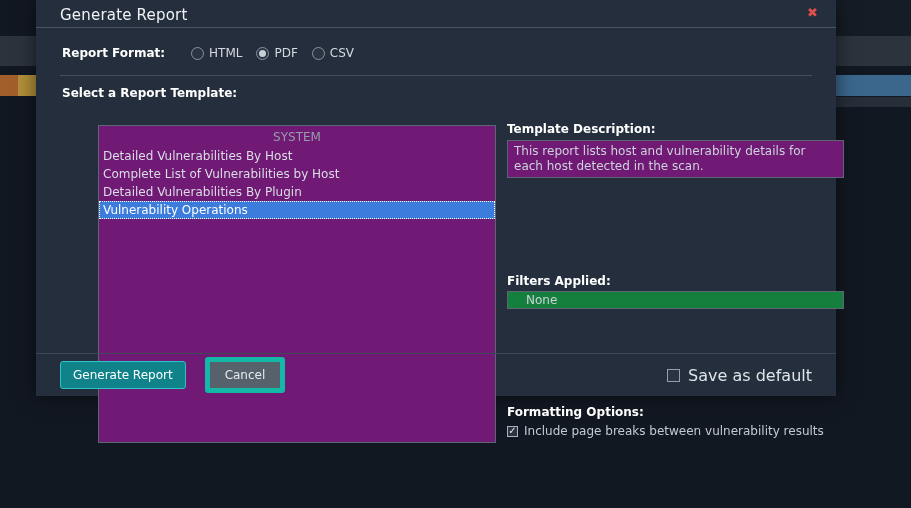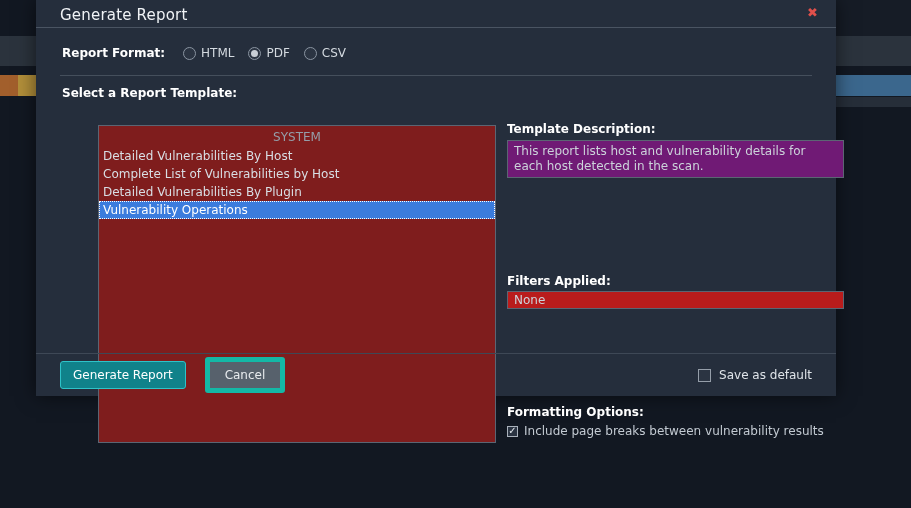--- a/index.html
+++ b/index.html
@@ -28,58 +28,58 @@
   .modal-header {
     position:relative; height:28px; padding:6px 0 0 24px;
     border-bottom:1px solid #4a5462;
   }
   .modal-title { font-size:15px; color:#f0f3f6; letter-spacing:.2px; }
   .close-x {
     position:absolute; right:18px; top:3px; color:#e0504b;
     font-size:13px; font-weight:bold; cursor:pointer; line-height:20px;
   }
   .format-row {
-    display:flex; align-items:flex-end; padding:18px 0 0 26px; gap:10px;
+    display:flex; align-items:flex-end; padding:18px 0 0 26px; gap:18px;
   }
   .bold-label { font-weight:bold; color:#ffffff; font-size:12px; }
   .radio-group { display:flex; align-items:center; gap:14px; margin-left:8px; }
   .radio-option { display:flex; align-items:center; gap:5px; color:#d4dae0; cursor:pointer; }
   .radio {
     width:13px; height:13px; border:1px solid #8a94a1; border-radius:50%;
     background:#2b3442; display:inline-flex; align-items:center; justify-content:center;
   }
   .radio.checked::after {
     content:""; width:7px; height:7px; border-radius:50%; background:#c9cfd6;
   }
   .section-divider { border-top:1px solid #454f5c; margin:15px 24px 0 24px; }
   .select-label { padding:10px 0 0 26px; }
 
   
   .template-list {
     position:absolute; left:62px; top:125px; width:398px; height:318px;
-    background:#7f1d1d; border:1px solid #5b6573; overflow:hidden;
+    background:#701a75; border:1px solid #5b6573; overflow:hidden;
     color:#d9dee4; cursor:default;
   }
   .list-header { text-align:center; color:#959ea9; padding:4px 0 3px 0; }
   .list-item { padding:2px 4px 2px 4px; line-height:14px; }
   .list-item.selected {
     background:#3b7cdd; color:#ffffff;
     outline:1px dotted #ffffff; outline-offset:-1px;
   }
 
   
   .right-col { position:absolute; left:471px; top:122px; width:337px; }
   .desc-box {
     margin-top:4px; background:#701a75; border:1px solid #5b6573;
     padding:3px 6px; color:#ccd3da; line-height:15px; min-height:32px; width:337px;
   }
   .filters-block { position:absolute; left:471px; top:274px; width:337px; }
   .value-box {
-    margin-top:3px; background:#b91c1c; border:1px solid #5b6573;
-    padding:1px 6px; color:#ccd3da; line-height:14px; width:337px;
+    margin-top:3px; background:#15803d; border:1px solid #5b6573;
+    padding:1px 18px; color:#ccd3da; line-height:14px; width:337px;
   }
   .formatting-block { position:absolute; left:471px; top:405px; width:337px; }
   .checkbox-row { display:flex; align-items:center; gap:6px; margin-top:5px; }
   .checkbox {
     width:11px; height:11px; border:1px solid #aab2bc; background:#2b3442;
     display:inline-flex; align-items:center; justify-content:center;
     color:#e3e8ed; font-size:10px; line-height:10px; flex:0 0 auto;
   }
   .small-label { font-size:12px; color:#c3cad2; }
 
@@ -95,21 +95,21 @@
   .btn-cancel {
     background:#57616c; border:5px solid #14b8a6; color:#e8ebee;
     padding:6px 15px; margin-left:19px;
   }
   .save-default { margin-left:auto; display:flex; align-items:center; gap:8px; cursor:pointer; }
   .checkbox-lg {
     width:13px; height:13px; border:1px solid #959ea9; background:#2b3442;
     display:inline-flex; align-items:center; justify-content:center;
     color:#e3e8ed; font-size:11px;
   }
-  .save-label { color:#dfe4e9; font-size:12px; }
+  .save-label { color:#dfe4e9; font-size:16px; }
 </style>
 </head>
 <body>
 
 <div class="bg-row-light"></div>
 <div class="bg-dark-top"></div>
 <div class="bg-bar-band bar-orange"></div>
 <div class="bg-bar-band bar-gold"></div>
 <div class="bg-bar-band bar-blue"></div>
 <div class="bg-row-thin"></div>

